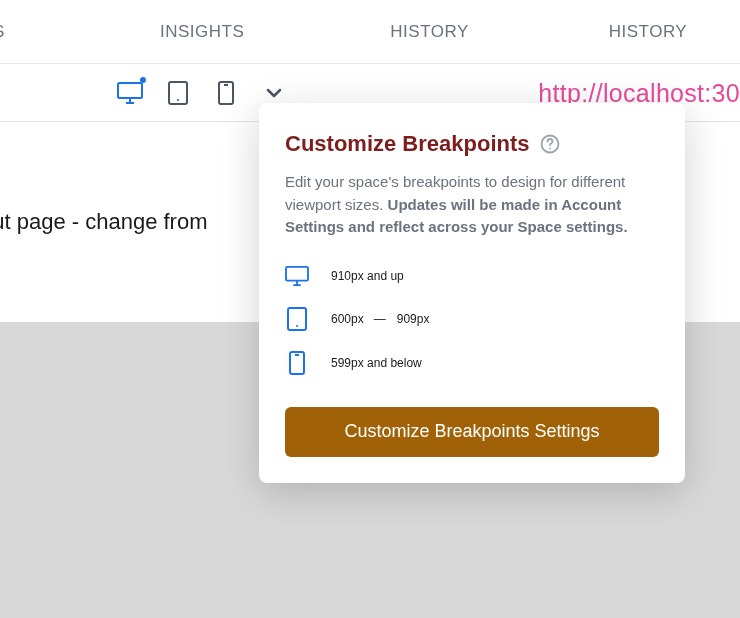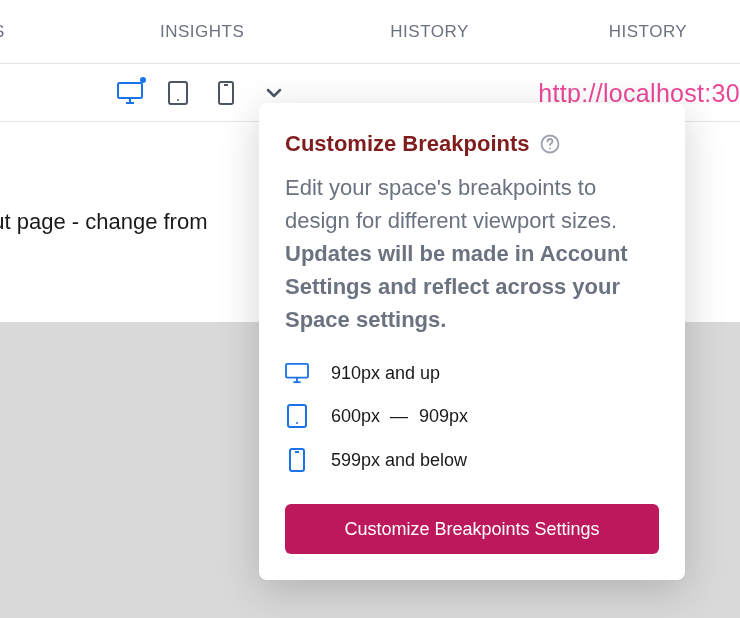--- a/index.html
+++ b/index.html
@@ -25,29 +25,29 @@
     
     .content { position: relative; height: calc(618px - 60px - 58px); }
     .whitestrip { height: 200px; background: #fff; display: flex; align-items: center; }
     .page-text { margin-left: -20px; font-size: 22px; font-weight: 500; color: #1a1a1a; white-space: nowrap; }
     .graystrip { height: calc(100% - 200px); background: #d9d9d9; }
 
     
     .popover { position: absolute; left: 259px; top: 103px; width: 426px; background: #fff; border-radius: 8px; box-shadow: 0 10px 40px rgba(0,0,0,0.18); padding: 28px 26px 26px; }
     .popover h3 { font-size: 22px; font-weight: 700; color: #7f1d1d; display: flex; align-items: center; gap: 10px; }
     .popover h3 .q { width: 20px; height: 20px; }
-    .popover .desc { margin-top: 14px; font-size: 22px; line-height: 1.5; color: #6b7280; }
+    .popover .desc { margin-top: 14px; font-size: 15px; line-height: 1.5; color: #6b7280; }
     .popover .desc .bold { font-weight: 700; color: #6b7280; }
     .bp-list { margin-top: 26px; display: flex; flex-direction: column; gap: 20px; }
     .bp-row { display: flex; align-items: center; gap: 22px; }
     .bp-row .ic { width: 24px; display: flex; justify-content: center; }
     .bp-row .ic svg { stroke: #1a73e8; }
-    .bp-row .lbl { font-size: 18px; color: #1a1a1a; display: flex; align-items: center; gap: 10px; }
+    .bp-row .lbl { font-size: 12px; color: #1a1a1a; display: flex; align-items: center; gap: 10px; }
     .bp-row .dash { letter-spacing: 1px; }
-    .cta { margin-top: 32px; width: 100%; height: 50px; background: #be185d; border: none; border-radius: 6px; color: #fff; font-size: 18px; font-weight: 500; cursor: pointer; }
+    .cta { margin-top: 32px; width: 100%; height: 50px; background: #a16207; border: none; border-radius: 6px; color: #fff; font-size: 18px; font-weight: 500; cursor: pointer; }
   </style>
 </head>
 <body>
 
 <div class="topnav">
   <div class="tab t1">TS</div>
   <div class="tab t2">INSIGHTS</div>
   <div class="tab t3">HISTORY</div>
   <div class="tab t4">HISTORY</div>
 </div>

